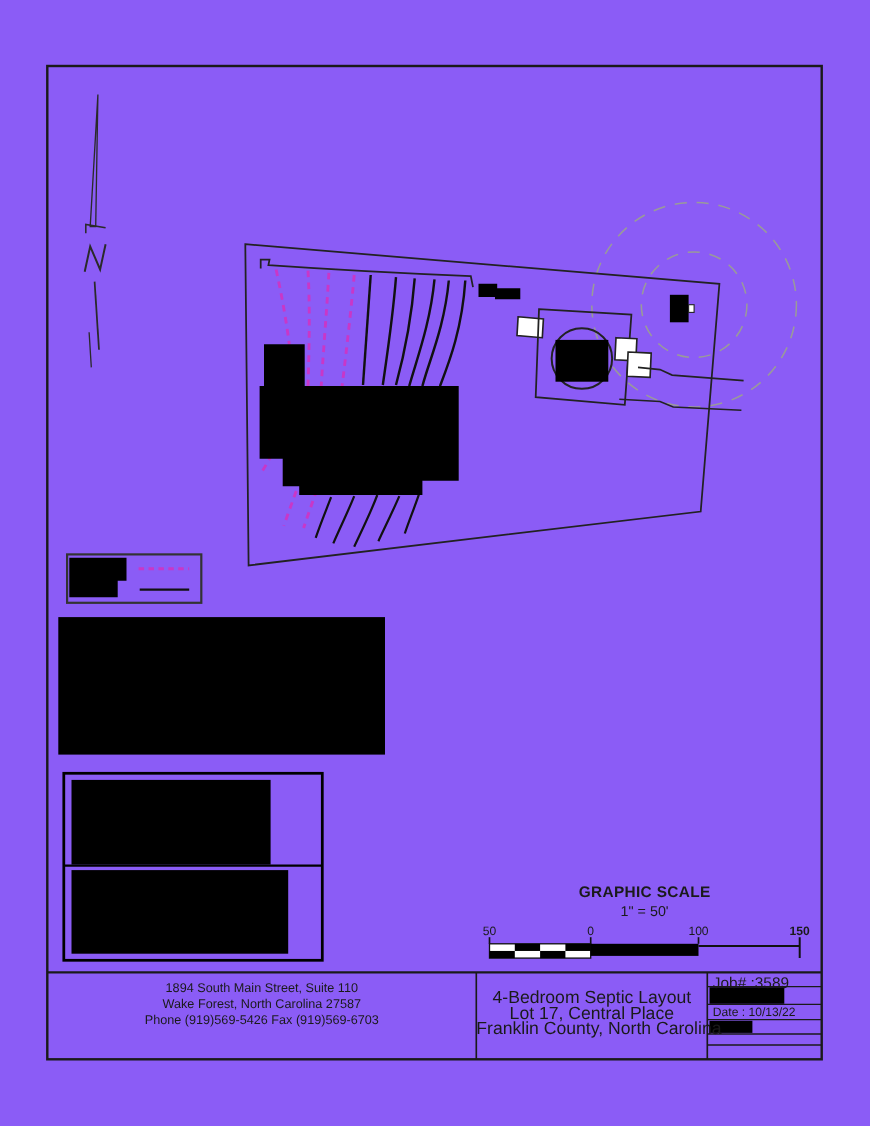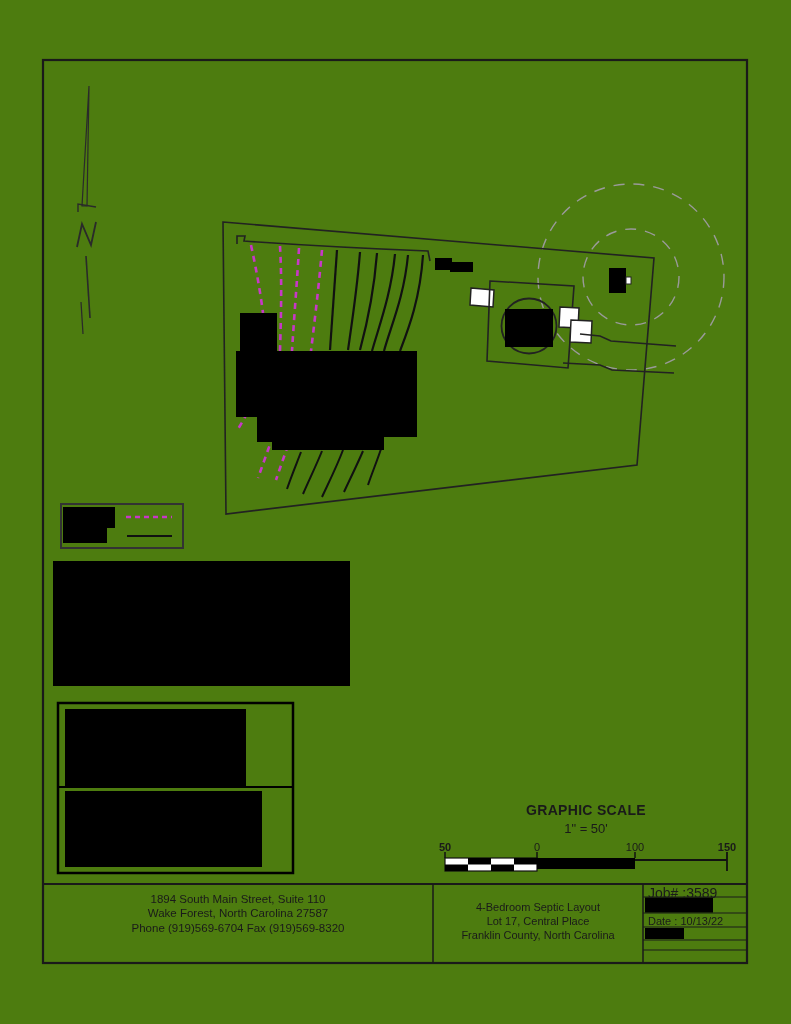--- a/index.html
+++ b/index.html
@@ -1,28 +1,28 @@
 <!DOCTYPE html>
 <html><head>
 <meta charset="utf-8">
 <style>
   html,body{margin:0;padding:0;background:#e8e8e8;}
-  #sheet{position:relative;width:791px;height:1024px;background:#4d7c0f;overflow:hidden;
+  #sheet{position:relative;width:791px;height:1024px;background:#8b5cf6;overflow:hidden;
          font-family:"Liberation Sans",sans-serif;color:#1a1a1a;}
   #plan-svg{position:absolute;left:0;top:0;}
   .t{position:absolute;white-space:nowrap;color:#1a1a1a;}
   .center-block{text-align:center;}
   .firm-block{left:43px;top:892px;width:390px;font-size:11.5px;line-height:14.3px;}
-  .project-block{left:433px;top:901px;width:210px;font-size:11px;line-height:13.8px;}
+  .project-block{left:433px;top:901px;width:210px;font-size:16px;line-height:13.8px;}
   .job-label{left:648px;top:885px;font-size:14px;}
   .date-label{left:648px;top:915px;font-size:11px;}
   .scale-title{left:431px;top:802px;width:310px;text-align:center;font-size:14px;font-weight:600;letter-spacing:.3px;}
   .scale-ratio{left:431px;top:821px;width:310px;text-align:center;font-size:13px;}
   .tick{top:841px;font-size:11px;transform:translateX(-50%);}
-  .tick-50{left:445px;font-weight:bold;} .tick-0{left:537px;} .tick-100{left:635px;} .tick-150{left:727px;font-weight:bold;}
+  .tick-50{left:445px;} .tick-0{left:537px;} .tick-100{left:635px;} .tick-150{left:727px;font-weight:bold;}
 </style>
 </head>
 <body>
 
 <div id="sheet">
 
   <svg id="plan-svg" width="791" height="1024" viewBox="0 0 791 1024">
 
     <rect x="43" y="60" width="704" height="903" fill="none" stroke="#1a1a1a" stroke-width="2.2"></rect>
 
@@ -142,21 +142,21 @@
   <div class="t scale-title">GRAPHIC SCALE</div>
   <div class="t scale-ratio">1" = 50'</div>
   <div class="t tick tick-50">50</div>
   <div class="t tick tick-0">0</div>
   <div class="t tick tick-100">100</div>
   <div class="t tick tick-150">150</div>
 
   <div class="t firm-block center-block">
     <div>1894 South Main Street, Suite 110</div>
     <div>Wake Forest, North Carolina 27587</div>
-    <div>Phone (919)569-6704 Fax (919)569-8320</div>
+    <div>Phone (919)569-5426 Fax (919)569-6703</div>
   </div>
 
   <div class="t project-block center-block">
     <div>4-Bedroom Septic Layout</div>
     <div>Lot 17, Central Place</div>
     <div>Franklin County, North Carolina</div>
   </div>
 
   <div class="t job-label">Job# :3589</div>
   <div class="t date-label">Date : 10/13/22</div>

